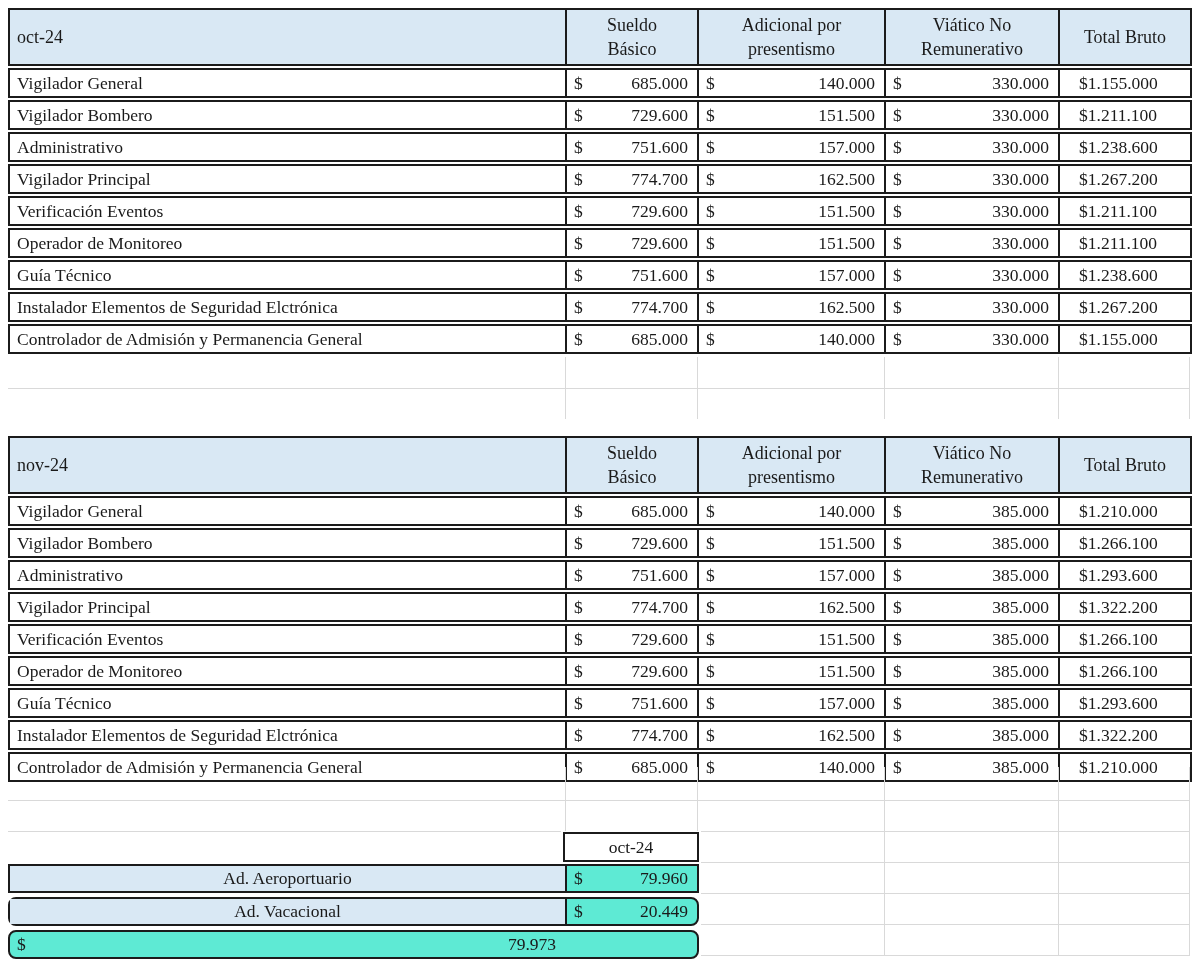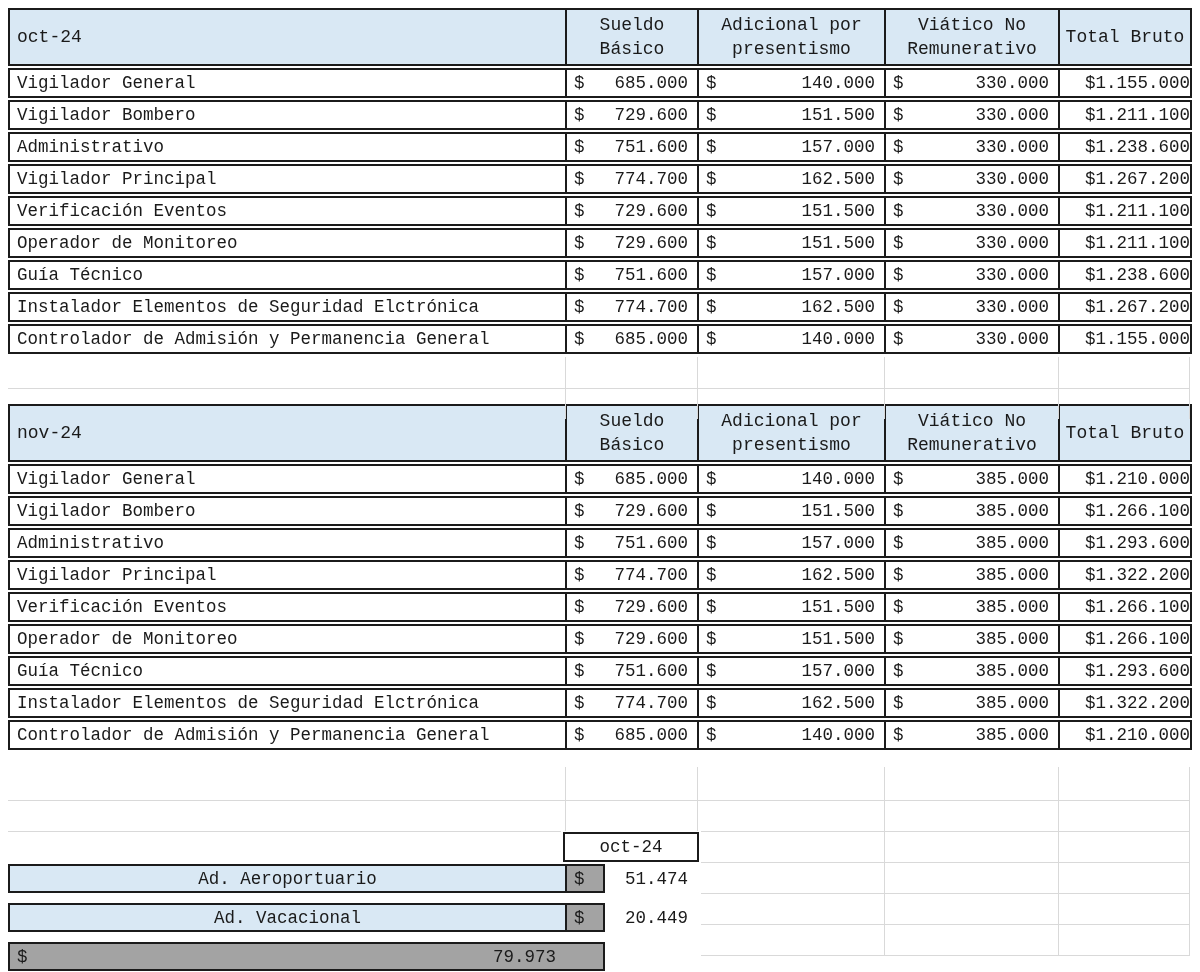--- a/index.html
+++ b/index.html
@@ -1,20 +1,20 @@
 <!DOCTYPE html>
 <html style="--background: #ffffff; --header-fill: #d9e8f4; --border-color: #1b1b1b; --gridline-color: #d9d9d9; --text-color: #1a1a1a;"><head>
 <meta charset="utf-8">
 <style>
   html, body { margin:0; padding:0; background:#ffffff; }
   .canvas {
     position:relative;
     width:1200px; height:972px;
     background:var(--background, #ffffff);
-    font-family:Liberation Mono, monospace;
+    font-family:Liberation Serif, serif;
     color:var(--text-color, #1a1a1a);
     overflow:hidden;
   }
 
   
   .salary-table { position:absolute; left:8px; width:1184px; }
   .trow {
     display:grid;
     grid-template-columns:555px 132px 187px 174px 132px;
     border:2px solid var(--border-color, #1b1b1b);
@@ -28,40 +28,40 @@
   .cell {
     display:flex; align-items:center;
     box-sizing:border-box; overflow:hidden;
     white-space:nowrap;
   }
   .trow > .cell + .cell { border-left:2px solid var(--border-color, #1b1b1b); }
   .period   { padding-left:7px; font-size:18px; }
   .chead    { justify-content:center; text-align:center; white-space:pre-line; font-size:18px; line-height:1.35; }
   .rowlabel { padding-left:7px; font-size:17.5px;border-radius:6px; }
   .money    { justify-content:space-between; padding:0 9px 0 7px; font-size:17.5px; }
-  .total    { padding-left:25px; font-size:17.5px; }
+  .total    { padding-left:19px; font-size:17.5px; }
 
   
   .adic-period {
     position:absolute; left:563px; top:832px;
     width:136px; height:30px;
     border:2px solid var(--border-color, #1b1b1b);
     box-sizing:border-box; background:#ffffff;
     display:flex; align-items:center; justify-content:center;
     font-size:17.5px;
   }
   .adic-table { position:absolute; left:8px; top:864px; width:691px; }
   .arow {
     display:grid;
     grid-template-columns:555px 132px;
     border:2px solid var(--border-color, #1b1b1b);
-    height:29px; box-sizing:border-box; background:#a3a3a3;
-    width:597px;
-  }
-  .arow + .arow { margin-top:10px; }
+    height:29px; box-sizing:border-box; background:#5eead4;
+    width:691px;
+  }
+  .arow + .arow { margin-top:4px;border-radius:8px; }
   .arow > .cell + .cell { border-left:2px solid var(--border-color, #1b1b1b); }
   .alabel {
     background:var(--header-fill, #d9e8f4);
     justify-content:center; text-align:center; font-size:17.5px;
   }
 
   
   .gl { position:absolute; background:var(--gridline-color, #d9d9d9); }
   .gl.h { height:1px; }
   .gl.v { width:1px; }
@@ -221,21 +221,21 @@
           <span>140.000</span>
         </div>
         <div class="cell money">
           <span>$</span>
           <span>330.000</span>
         </div>
         <div class="cell total">$1.155.000</div>
       </div>
     </section>
 
-  <section class="salary-table" style="top:404px">
+  <section class="salary-table" style="top:436px">
     <div class="trow header">
       <div class="cell period">nov-24</div>
       <div class="cell chead">Sueldo
 Básico</div>
       <div class="cell chead">Adicional por
 presentismo</div>
       <div class="cell chead">Viático No
 Remunerativo</div>
       <div class="cell chead">Total Bruto</div>
     </div>
@@ -384,21 +384,21 @@
         <div class="cell total">$1.210.000</div>
       </div>
     </section>
 
   <div class="adic-period">oct-24</div>
   <section class="adic-table">
       <div class="arow">
         <div class="cell alabel">Ad. Aeroportuario</div>
         <div class="cell money">
           <span>$</span>
-          <span>51.474</span>
+          <span>79.960</span>
         </div>
       </div>
       <div class="arow">
         <div class="cell alabel">Ad. Vacacional</div>
         <div class="cell money">
           <span>$</span>
           <span>20.449</span>
         </div>
       </div>
       <div class="arow">

